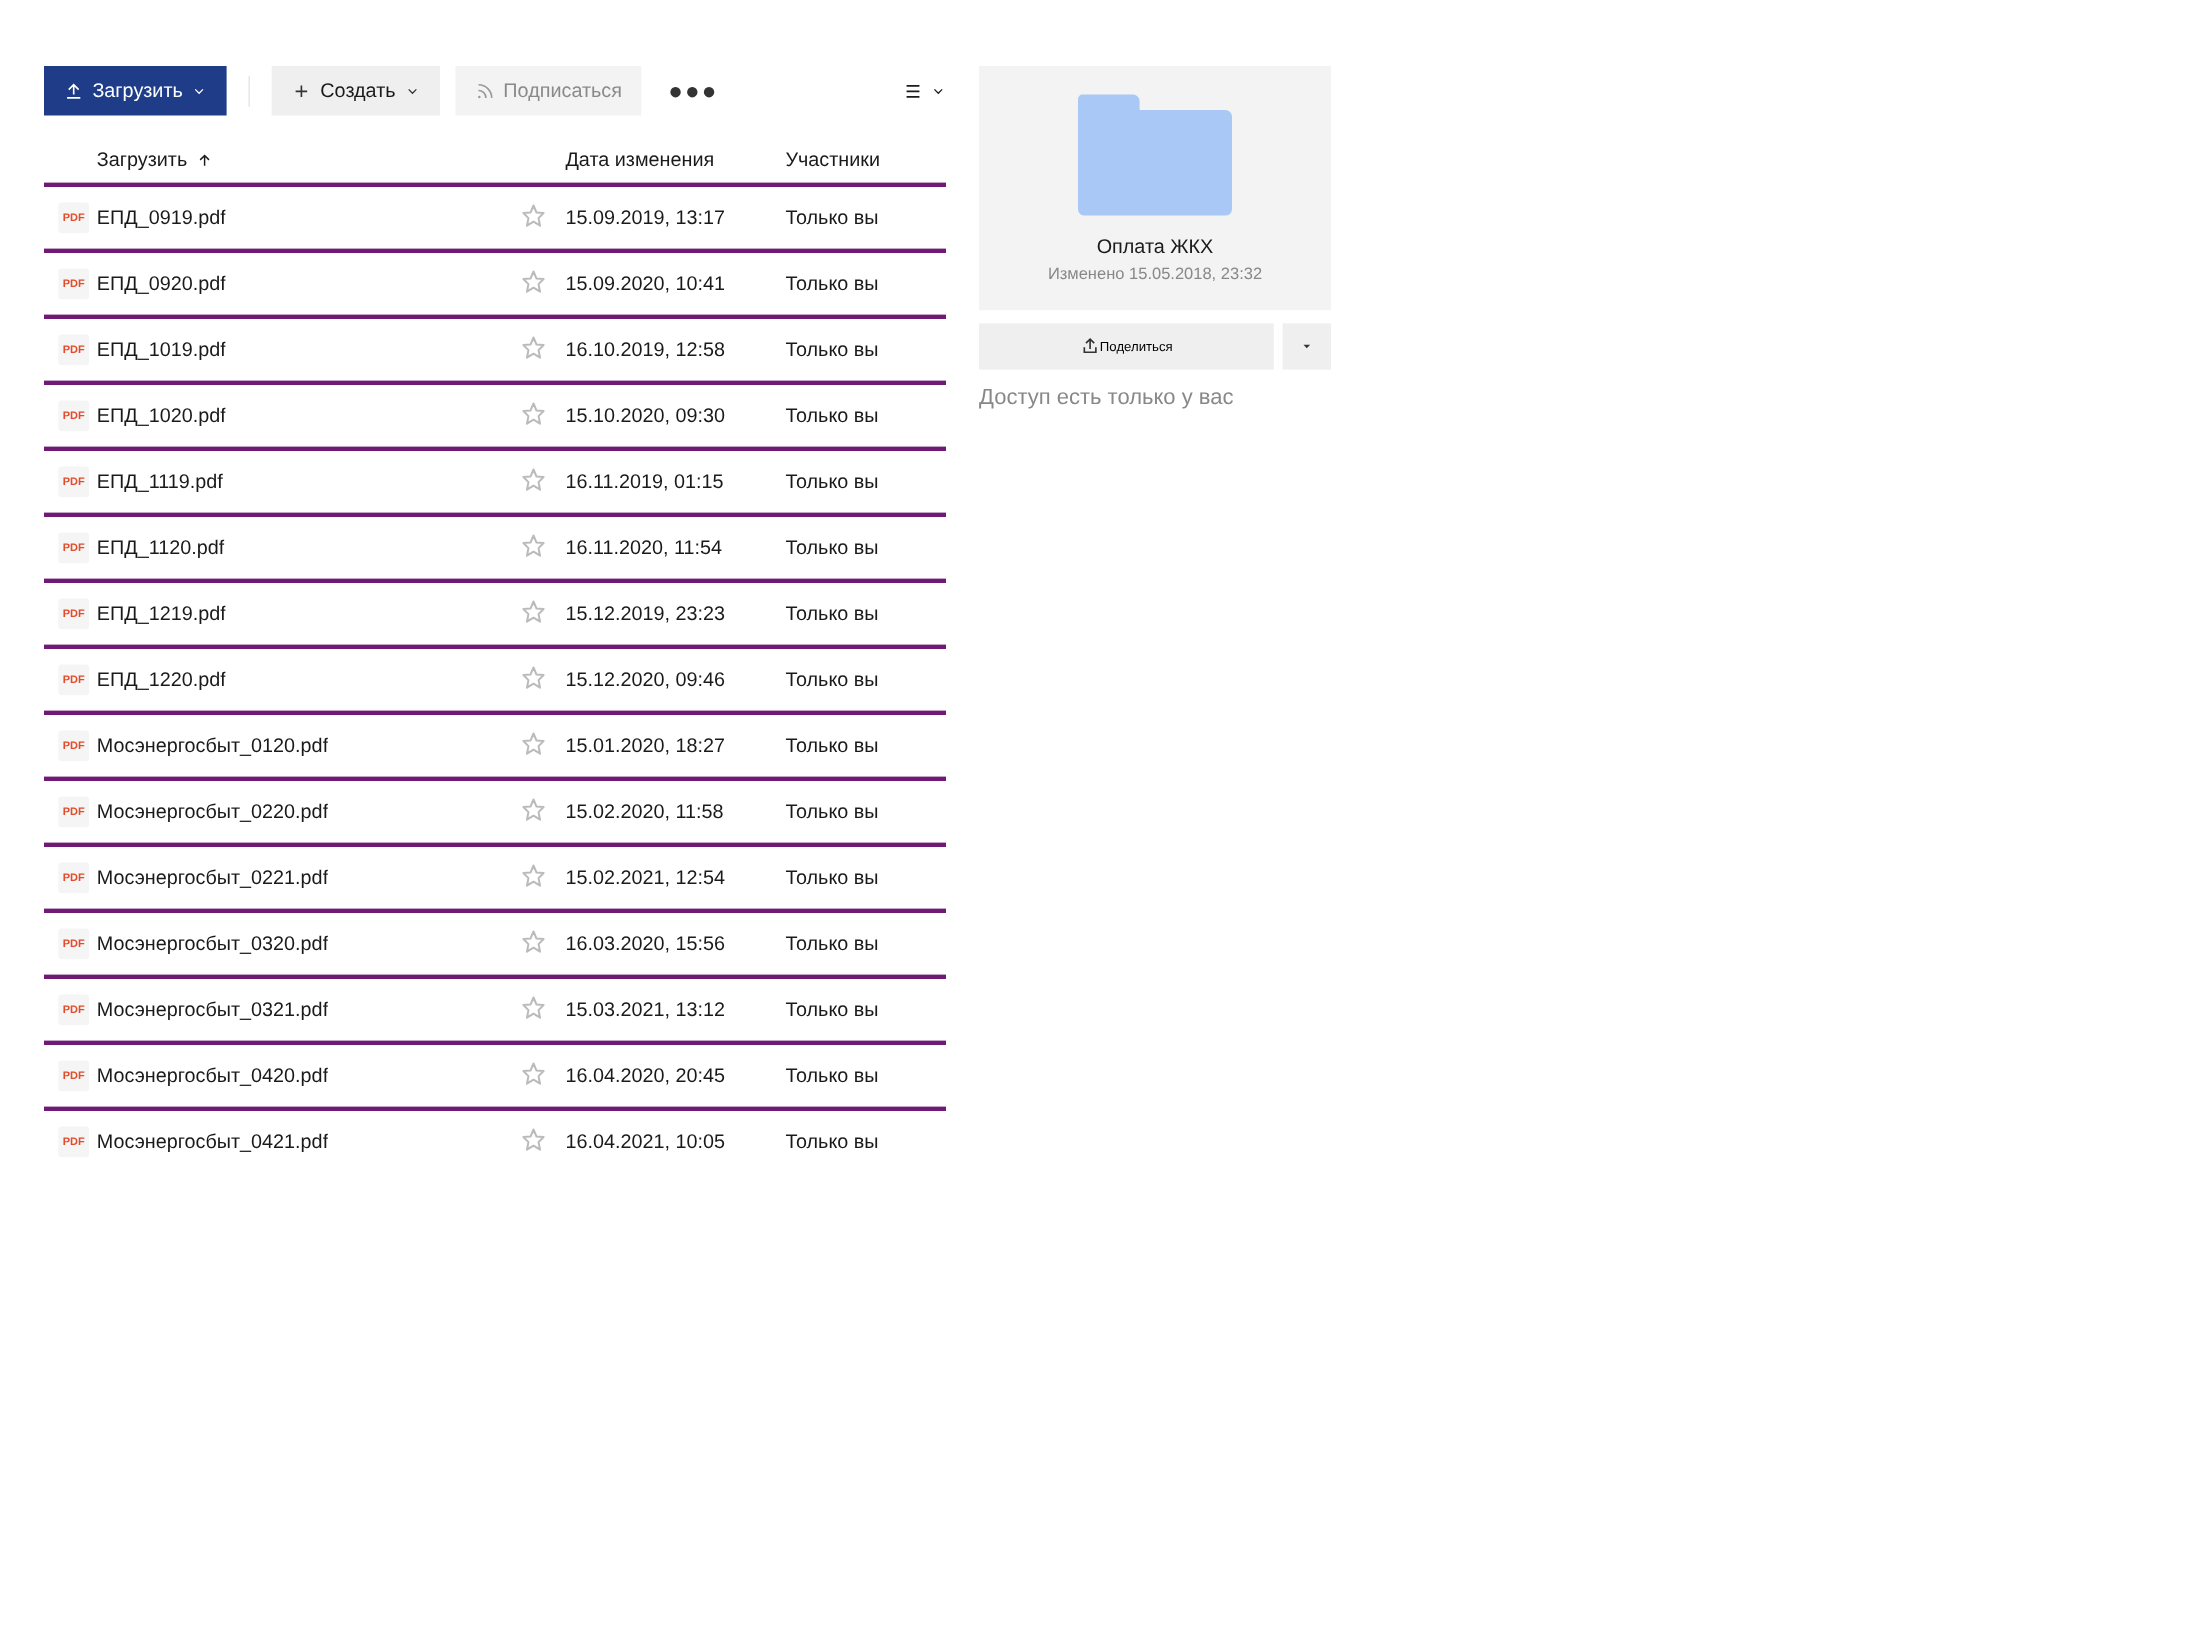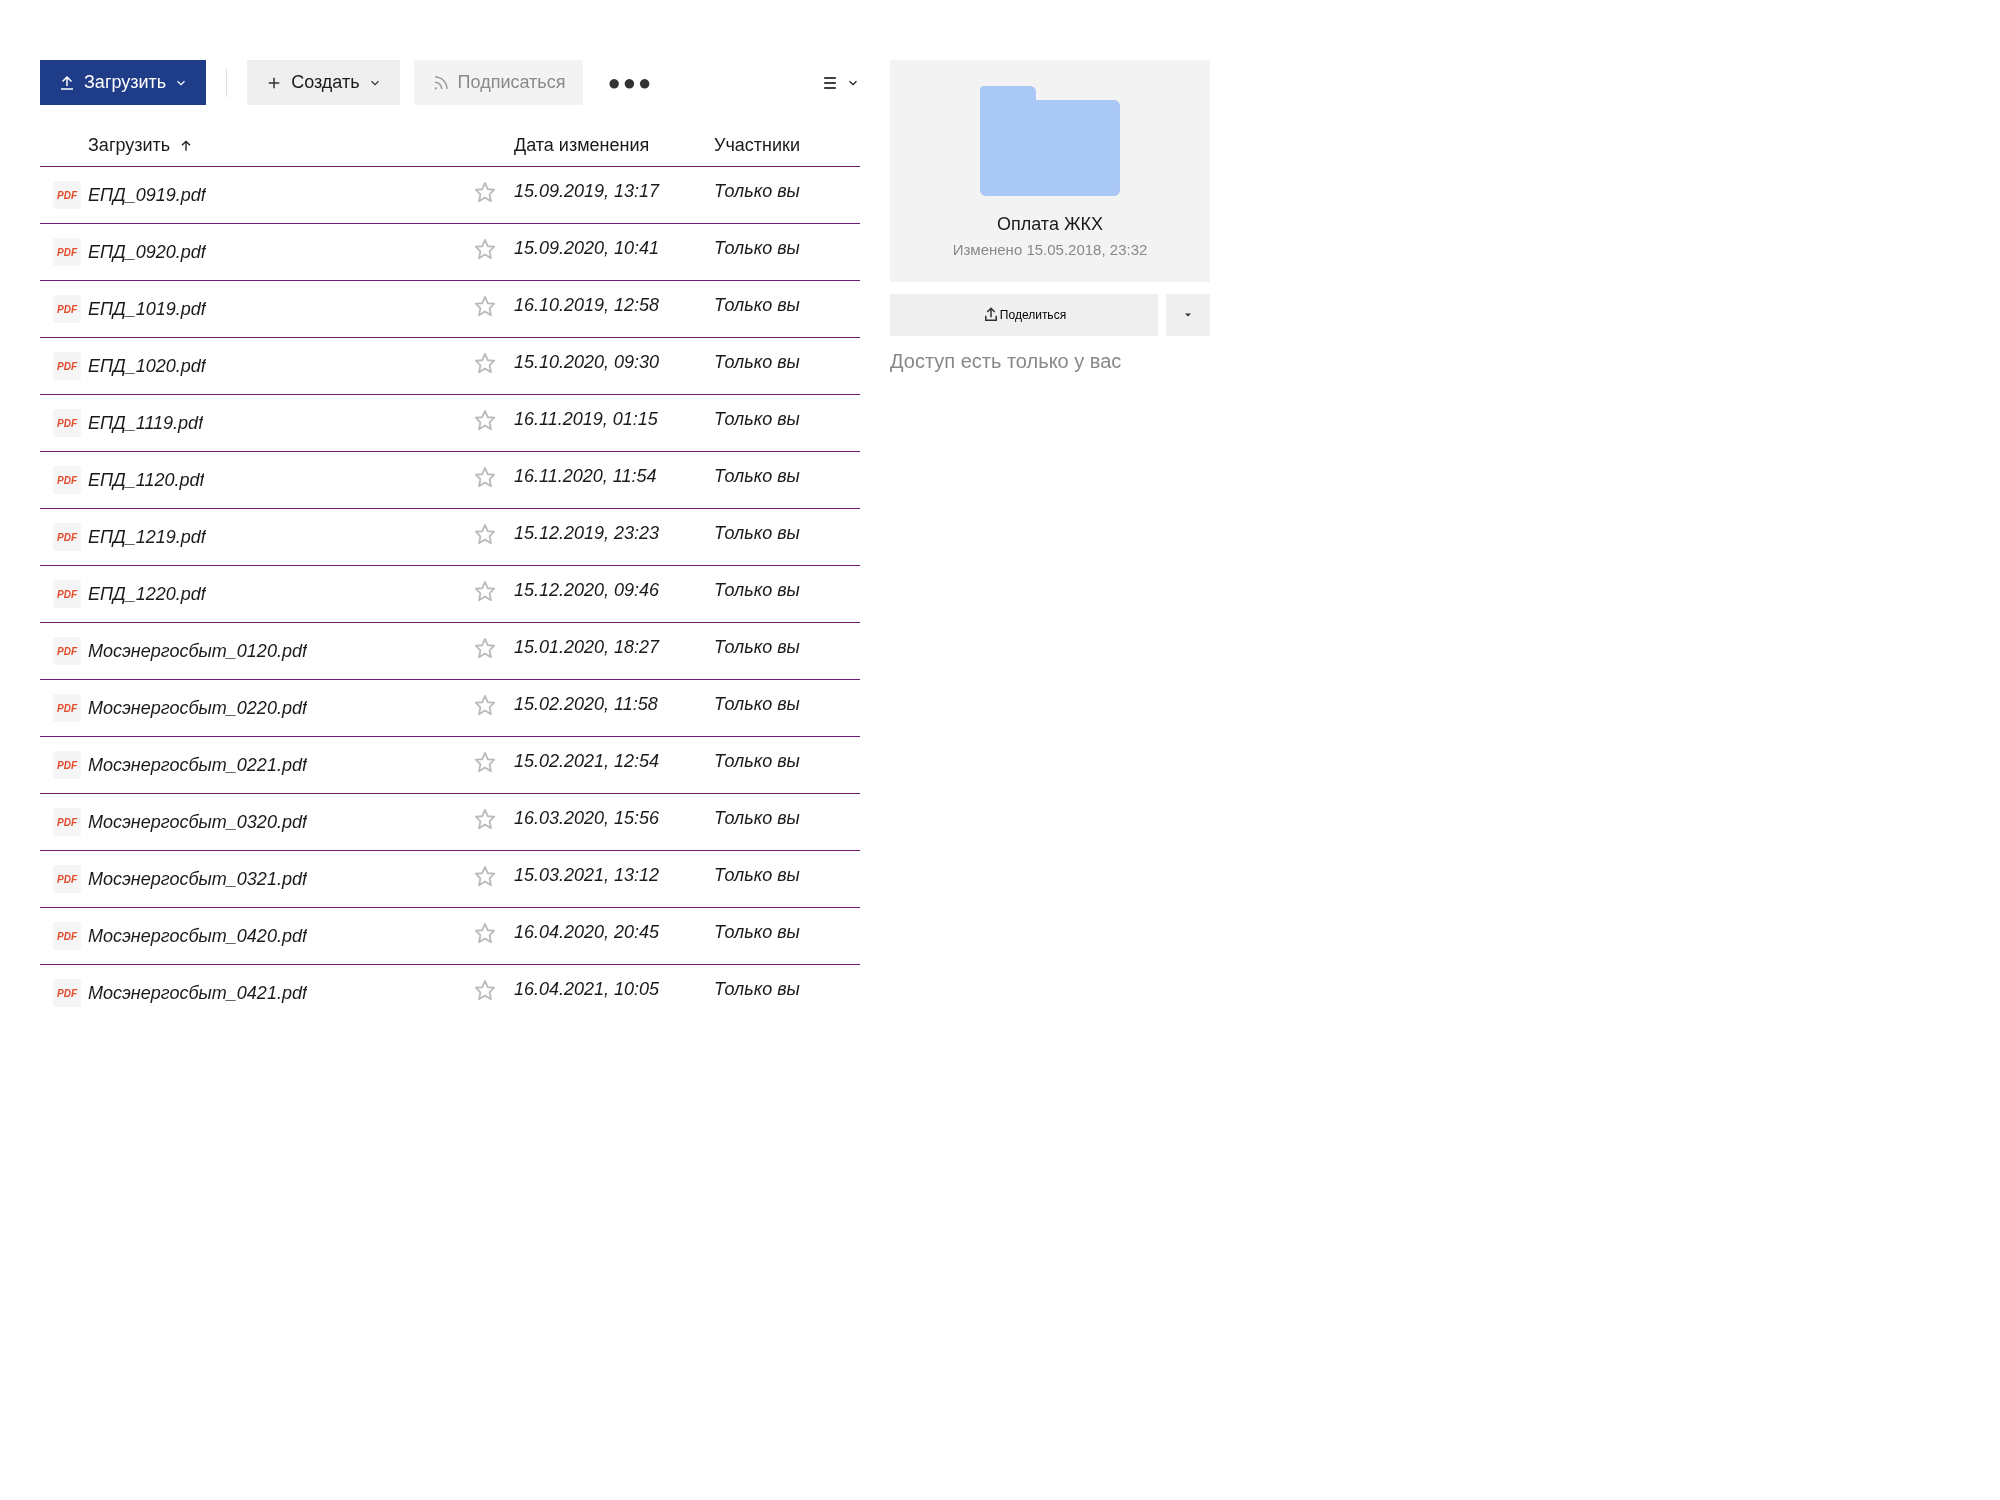--- a/index.html
+++ b/index.html
@@ -87,24 +87,24 @@
     color: #1a1a1a;
   }
   .col-name { flex: 1; display: flex; align-items: center; gap: 8px; }
   .col-date { width: 200px; }
   .col-part { width: 140px; }
   .col-star { width: 40px; }
   .col-ico  { width: 42px; display:flex; justify-content:center; }
 
   .row {
     display: flex;
+    align-items: center;
     padding: 14px 6px;
-    border-top: 1px solid #701a75;
+    border-top: 4px solid #701a75;
     font-size: 18px;
-    font-style: italic;
   }
   .row .name-cell {
     flex: 1;
     display: flex;
     align-items: center;
     gap: 0;
     min-width: 0;
   }
   .file-name { white-space: nowrap; overflow: hidden; text-overflow: ellipsis; }
   .star {

